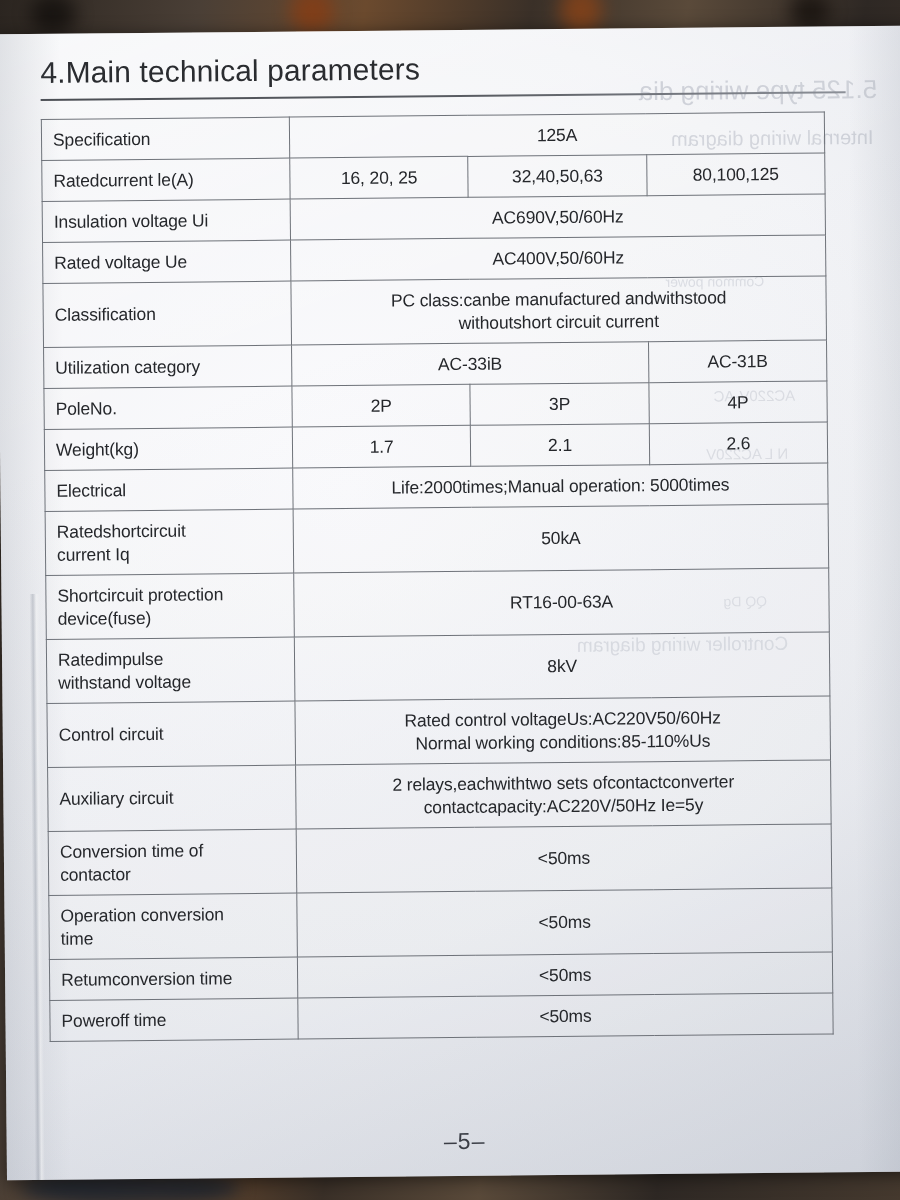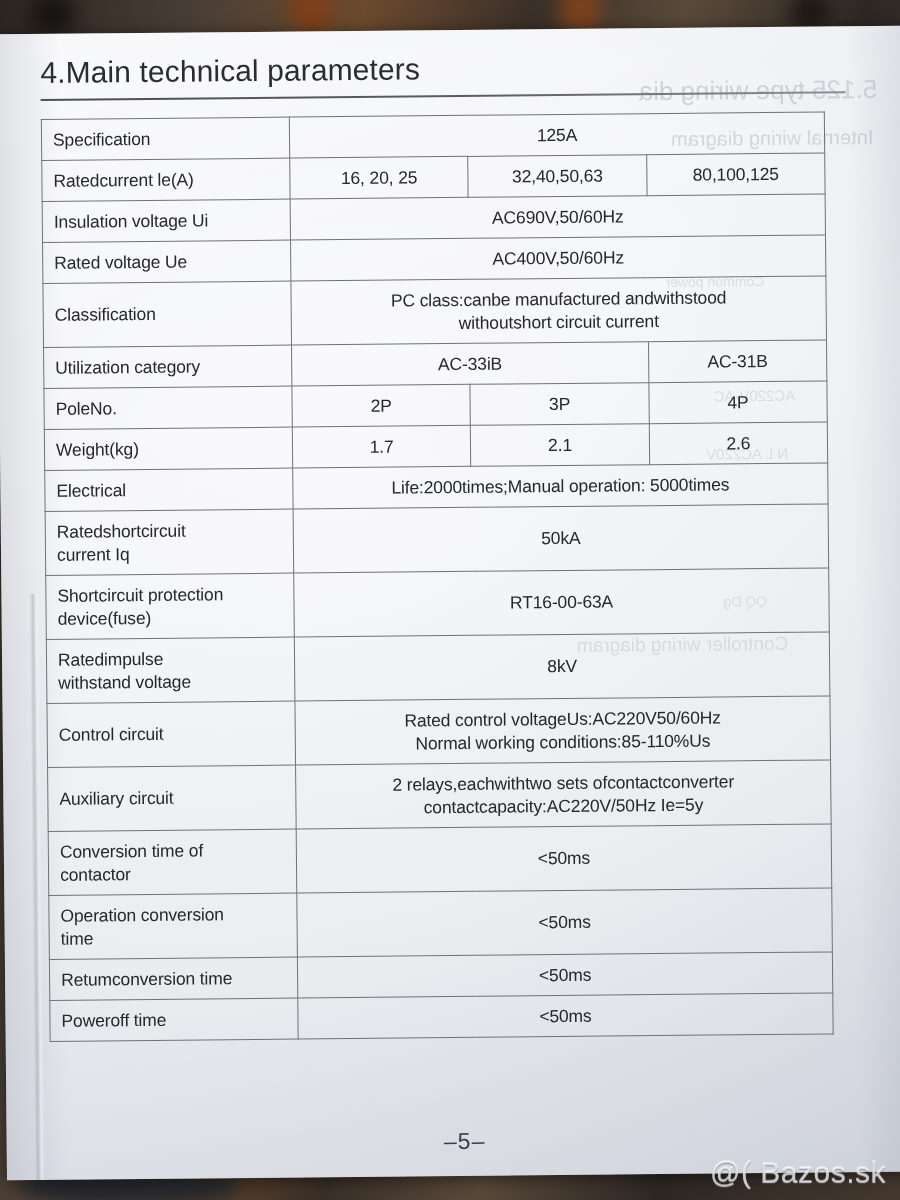--- a/index.html
+++ b/index.html
@@ -252,14 +252,13 @@
               <td class="lbl">Poweroff time</td>
               <td class="val" colspan="3">&lt;50ms</td>
             </tr>
           </tbody>
       </table>
     </div>
 
     <div id="pageno">–5–</div>
   </div>
 
-  <div id="watermark">@( Bazos.sk</div>
 </div>
 
 </body></html>

